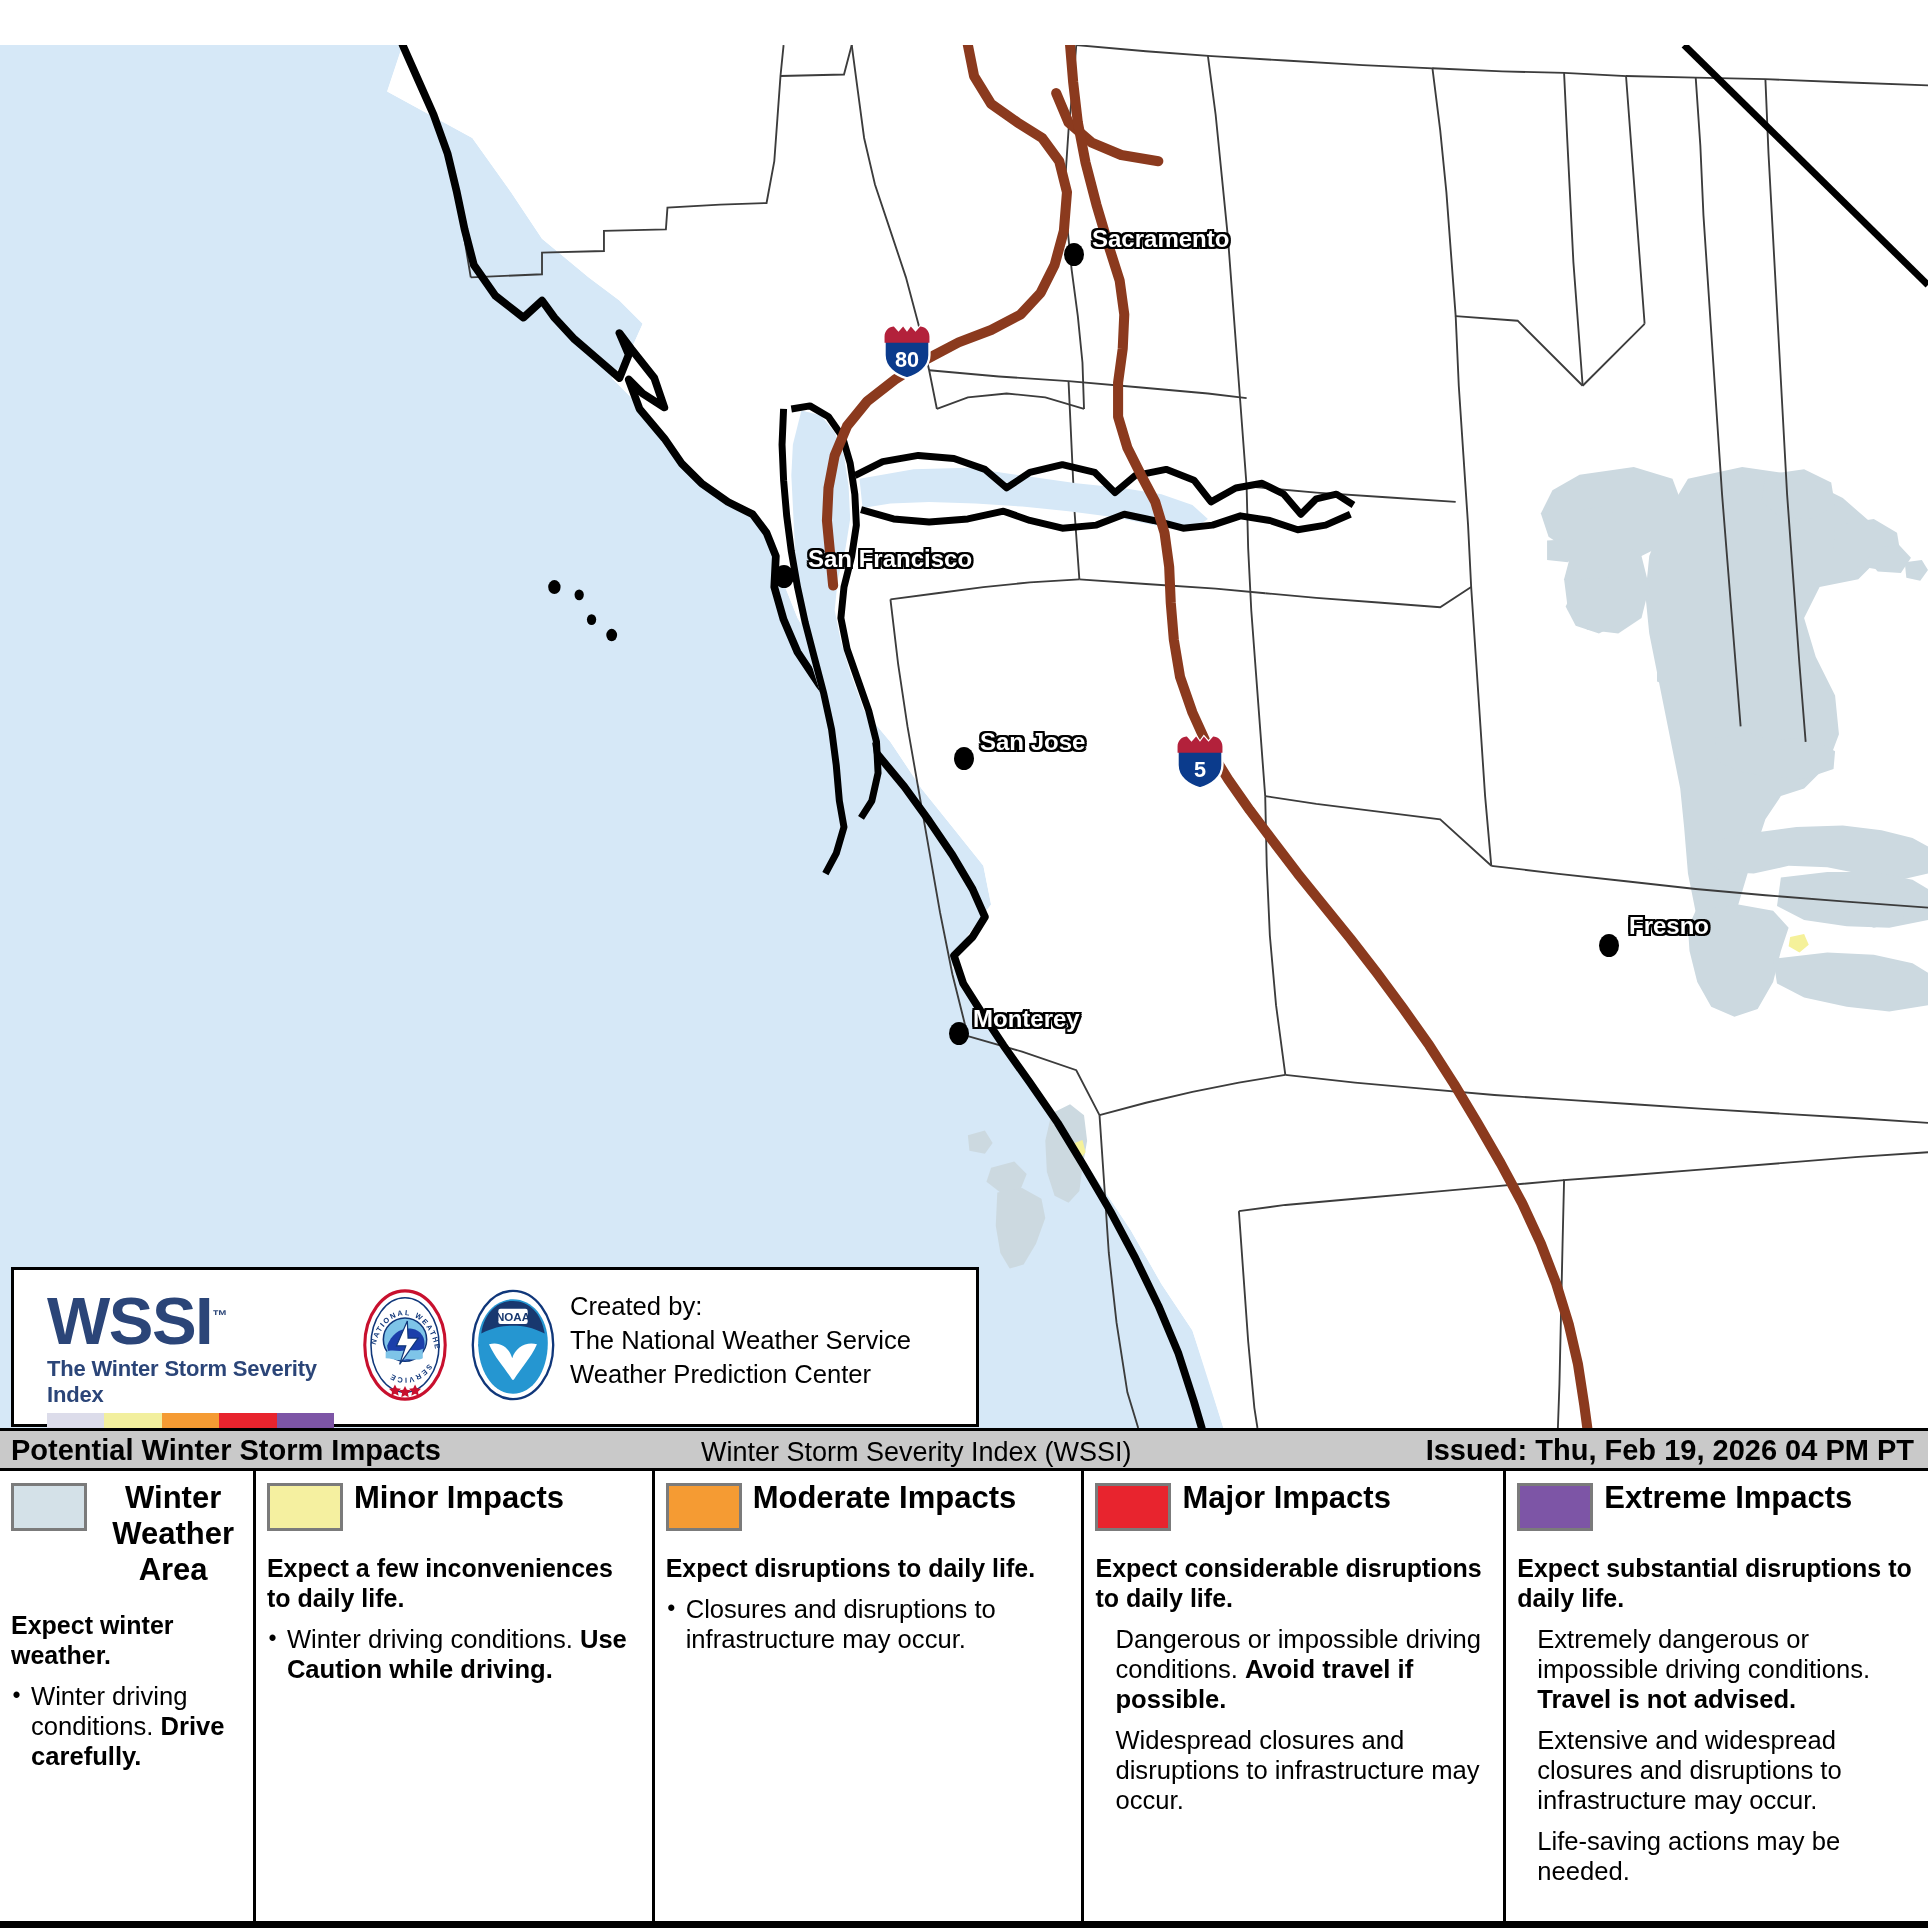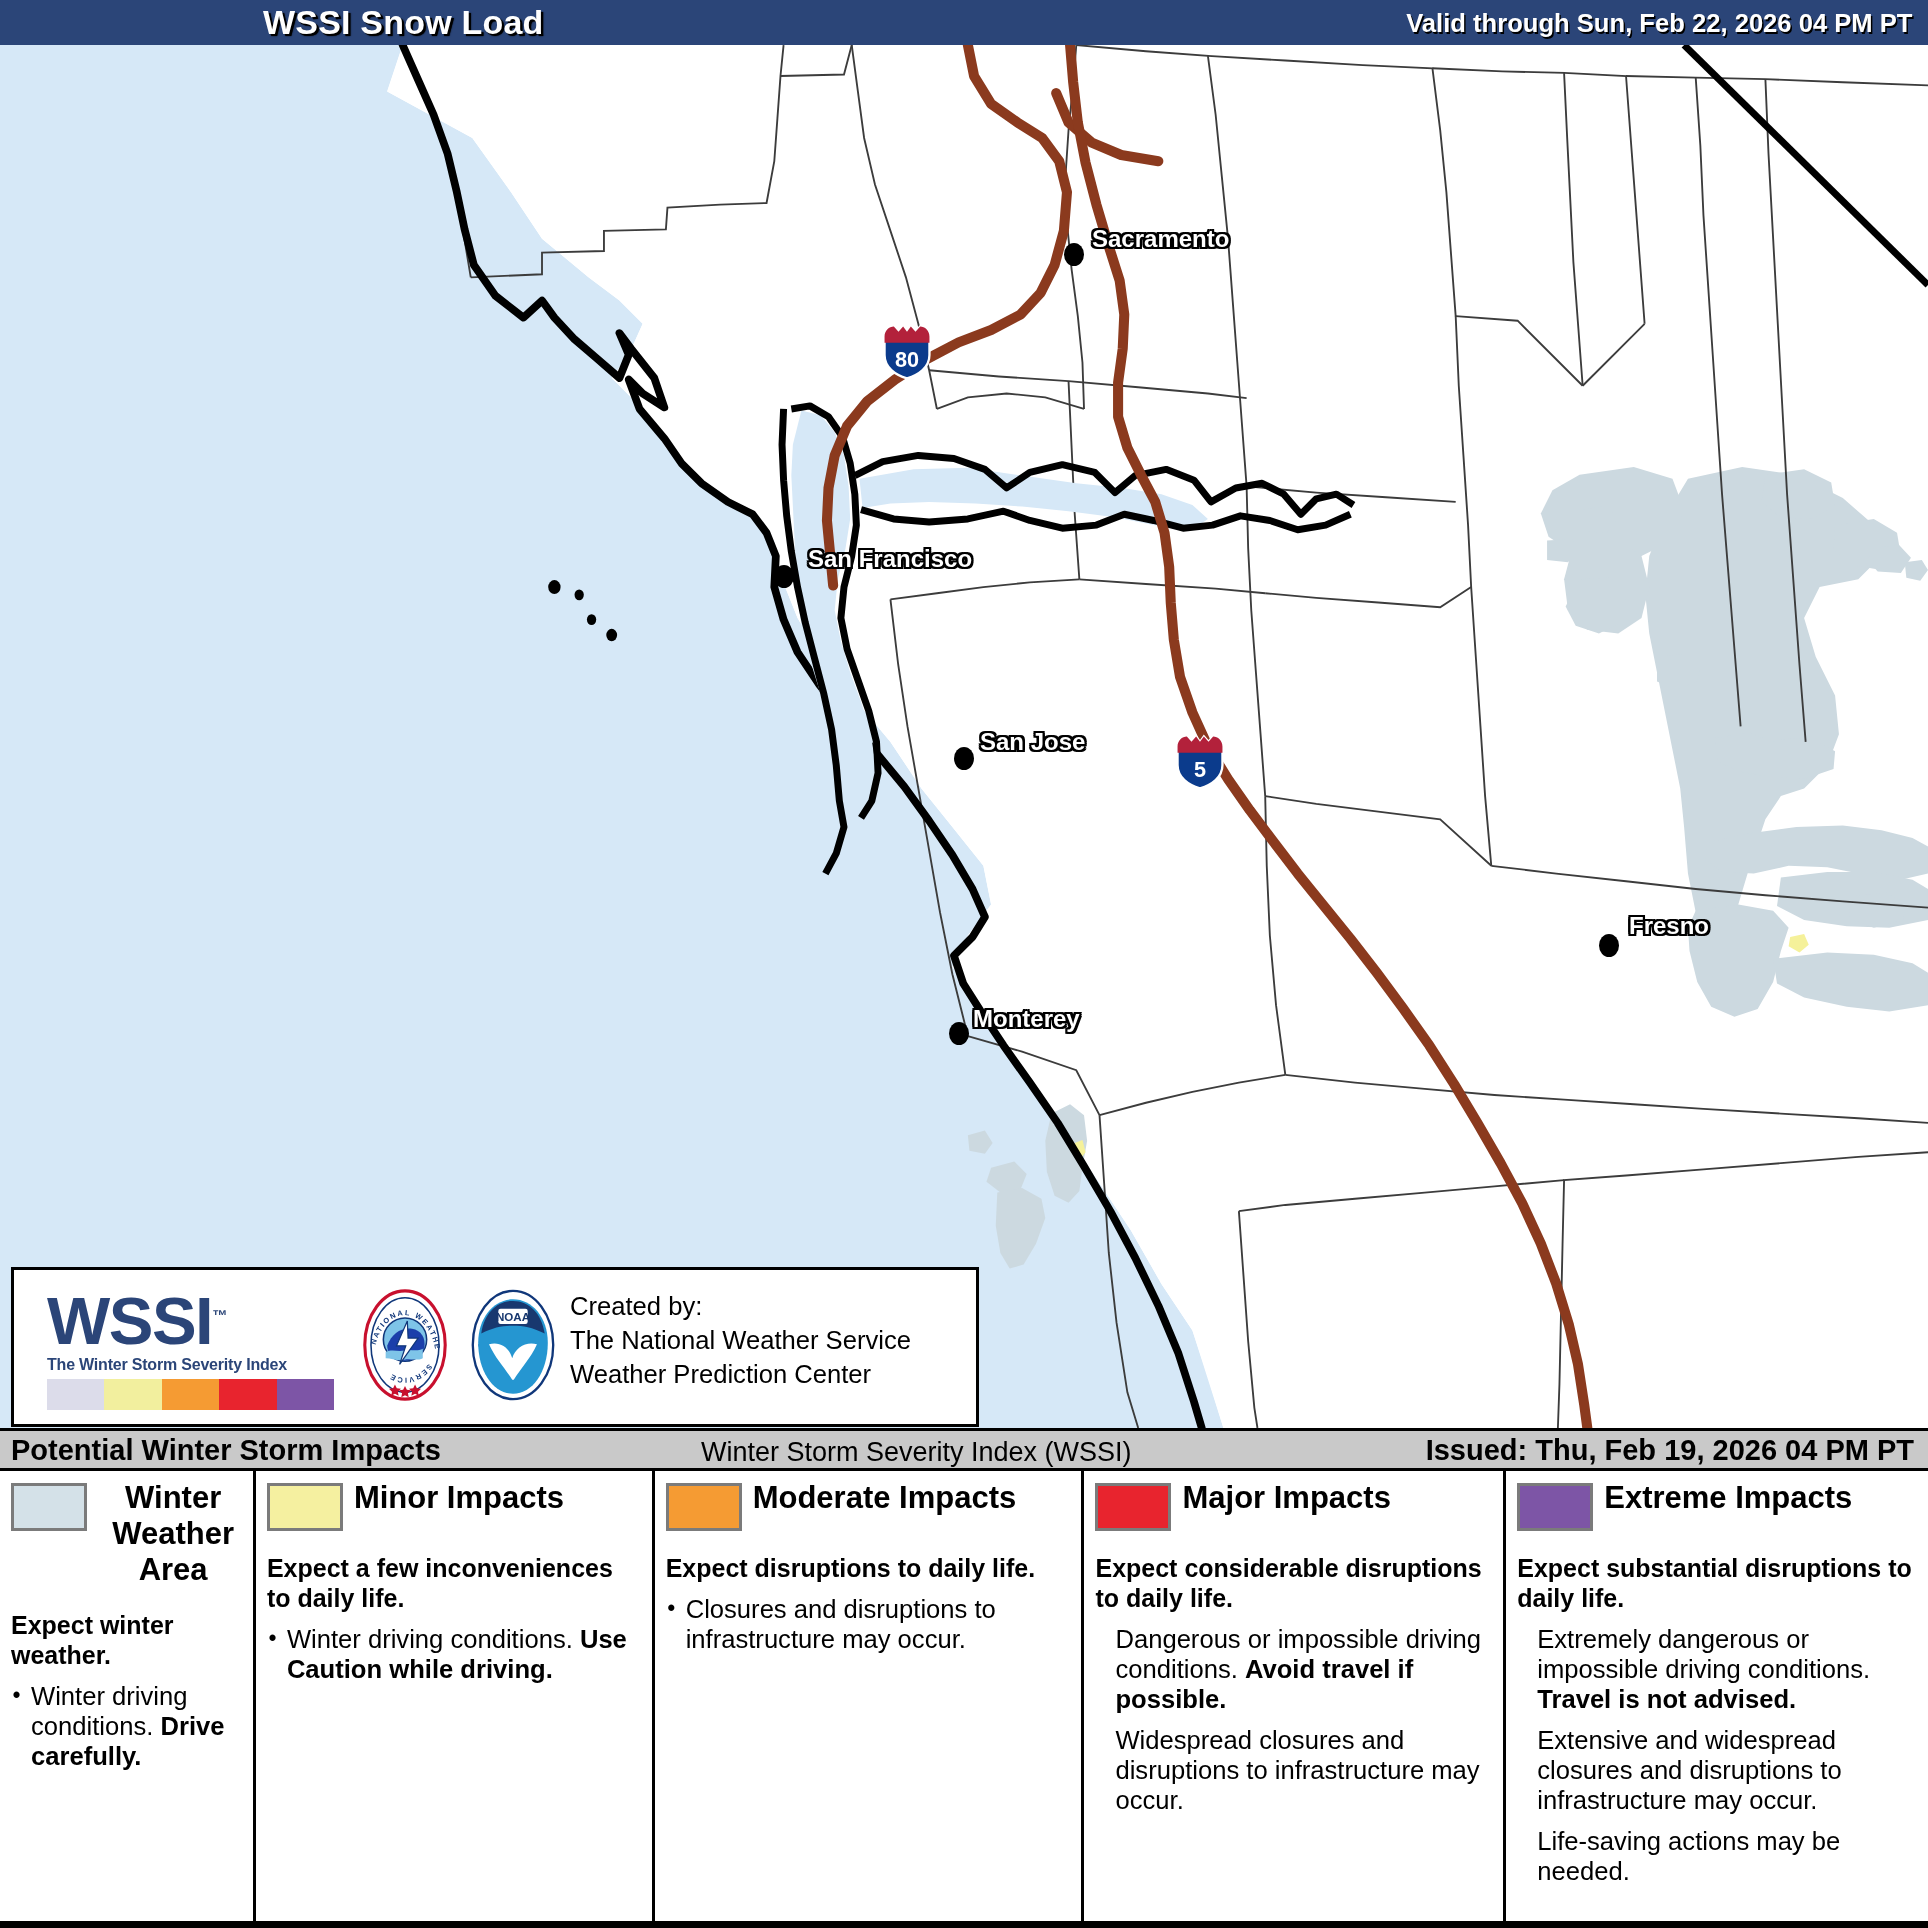--- a/index.html
+++ b/index.html
@@ -24,21 +24,21 @@
 
   .shield{position:absolute;width:48px;height:56px;}
 
   
   #logobox{position:absolute;left:11px;top:1267px;width:968px;height:160px;
       background:#fff;border:3.9px solid #000;box-sizing:border-box;}
   #logoWSSI{position:absolute;left:33px;top:12.4px;width:302px;}
   .wssi-word{font-family:"Liberation Sans",sans-serif;font-size:67px;font-weight:bold;color:#2b4578;
       letter-spacing:-1.5px;line-height:67px;}
   .wssi-tm{font-size:15.5px;vertical-align:super;}
-  .wssi-sub{font-size:16px;font-weight:bold;color:#2b4578;margin-top:1.5px;letter-spacing:-0.2px;}
+  .wssi-sub{font-size:22px;font-weight:bold;color:#2b4578;margin-top:1.5px;letter-spacing:-0.2px;}
   #wssi-bar{display:flex;width:287px;height:31px;margin-top:4.6px;}
   #wssi-bar div{flex:1;}
 
   .seal{position:absolute;top:17px;width:116px;height:116px;}
 
   #createdby{position:absolute;left:556px;top:18.6px;}
   #createdby div{font-size:25.6px;color:#000;line-height:34px;white-space:nowrap;}
 
   
   #statusbar{position:absolute;left:0;top:1428px;width:1928px;height:43px;background:#c9c9c9;
@@ -72,24 +72,20 @@
   .bullets li:before{content:"\2022";position:absolute;left:1.5px;top:-1.5px;font-size:23px;}
   .bullets li.nobullet{padding-left:20px;}
   .bullets li.nobullet:before{content:"";}
   .bullets b{font-weight:bold;}
 </style>
 </head>
 <body>
 
 <div id="page">
 
-  <div id="header">
-    <div class="ttl">WSSI Snow Load</div>
-    <div class="valid">Valid through Sun, Feb 22, 2026 04 PM PT</div>
-  </div>
 
   <div id="map">
     <svg id="mapsvg" width="1928" height="1383" viewBox="0 0 2490 1786">
 
       <rect x="0" y="0" width="2490" height="1786" fill="#ffffff"></rect>
       <path fill="#d6e8f7" stroke="none" d="M0,0 L520,0 L500,60 L610,120 L660,190 L700,250 L760,300 L800,330
            L830,360 L812,400 L790,430 L830,470 L860,520 L900,560 L960,600
            L1000,640 L1010,690 L1030,740 L1060,790 L1100,840 L1150,900
            L1190,960 L1230,1010 L1270,1060 L1280,1110 L1250,1150 L1230,1190
            L1260,1240 L1300,1290 L1340,1350 L1380,1410 L1420,1470 L1460,1530

